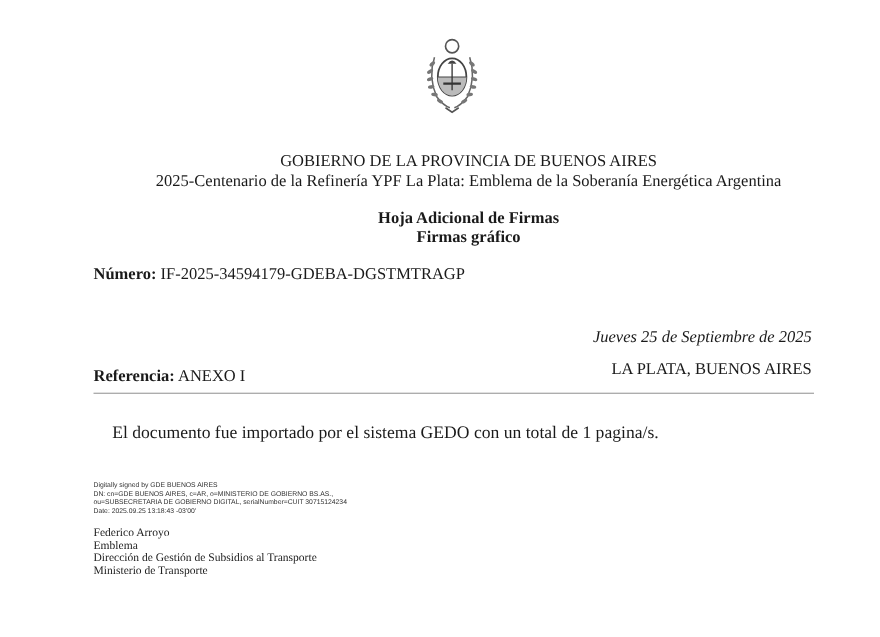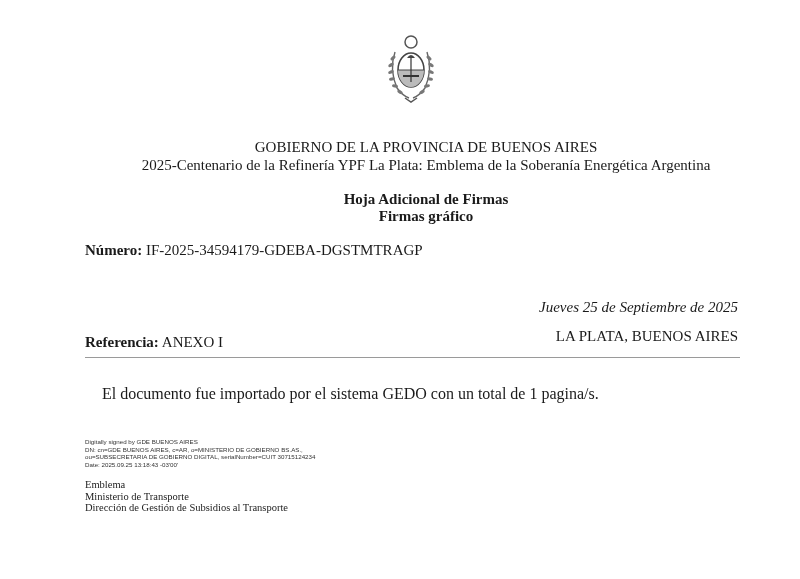--- a/index.html
+++ b/index.html
@@ -86,16 +86,17 @@
 <div class="abs body-text">El documento fue importado por el sistema GEDO con un total de 1 pagina/s.</div>
 
 <div class="abs sig">
   <div>Digitally signed by GDE BUENOS AIRES</div>
   <div>DN: cn=GDE BUENOS AIRES, c=AR, o=MINISTERIO DE GOBIERNO BS.AS.,</div>
   <div>ou=SUBSECRETARIA DE GOBIERNO DIGITAL, serialNumber=CUIT 30715124234</div>
   <div>Date: 2025.09.25 13:18:43 -03'00'</div>
 </div>
 
 <div class="abs person">
+  <div>Federico Arroyo</div>
   <div>Emblema</div>
+  <div>Dirección de Gestión de Subsidios al Transporte</div>
   <div>Ministerio de Transporte</div>
-  <div>Dirección de Gestión de Subsidios al Transporte</div>
 </div>
 
 </body></html>

